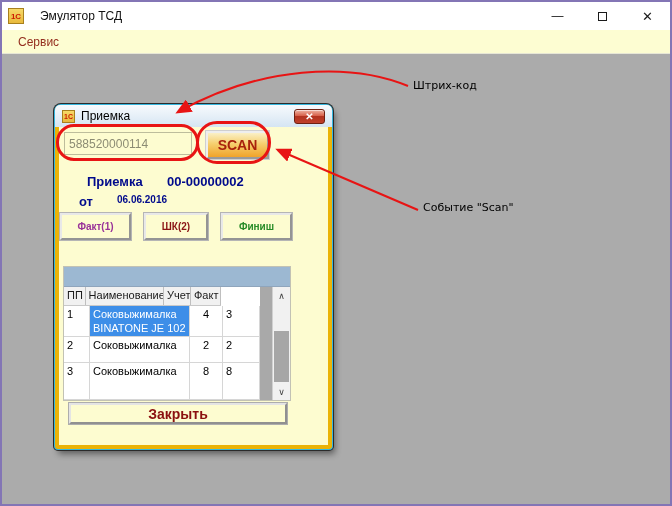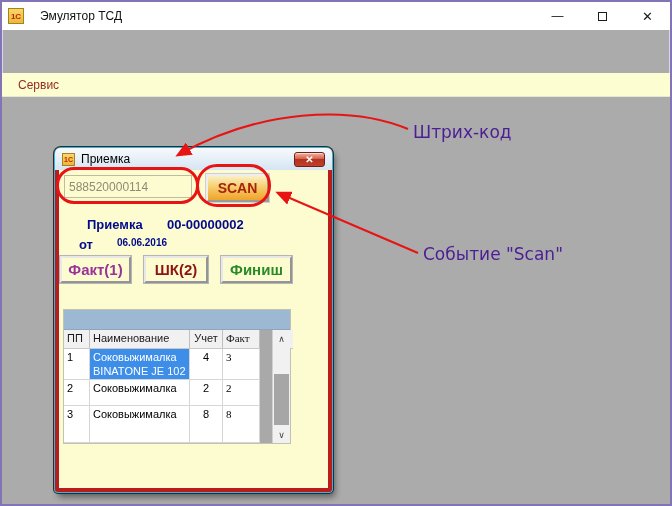--- a/index.html
+++ b/index.html
@@ -15,27 +15,27 @@
   .app-icon{ width:16px; height:16px; background:linear-gradient(#f6d968,#e8b93c); border:1px solid #a8801e;
     color:#cc1a00; font-size:8px; font-weight:bold; display:flex; align-items:center; justify-content:center; }
   .win-title{ font-size:12px; color:#111; margin-left:16px; }
   .win-controls{ margin-left:auto; display:flex; height:28px; }
   .win-btn{ width:45px; height:28px; display:flex; align-items:center; justify-content:center;
     font-size:12px; color:#1a1a1a; background:transparent; border:none; cursor:default; }
   .max-box{ width:9px; height:9px; border:1px solid #1a1a1a; display:inline-block; }
   .win-btn.close{ font-size:13px; }
   
   .menubar{ height:24px; background:#fdfdd2; display:flex; align-items:center; padding-left:16px;
-    border-bottom:1px solid #e6e6d6;margin-top:43px; }
+    border-bottom:1px solid #e6e6d6; }
   .menu-item{ font-size:12px; color:#942e1e; }
   
   .client{ position:relative; height:450px; background:#ababab; }
   
   .dialog{ position:absolute; left:53px; top:51px; width:277px; height:344px;
-    background:#b91c1c; border-radius:6px 6px 3px 3px;
+    background:#eab308; border-radius:6px 6px 3px 3px;
     box-shadow: 0 0 0 1px #35b6df, 0 0 0 2px #2b2b2b, 3px 5px 6px rgba(0,0,0,0.45); }
   .dlg-titlebar{ height:22px; display:flex; align-items:center; padding:0 7px;
     background:linear-gradient(#f7fafd,#d5e5f3); border-radius:5px 5px 0 0; }
   .dlg-icon{ width:13px; height:13px; background:linear-gradient(#f6d968,#e8b93c); border:1px solid #a8801e;
     color:#cc1a00; font-size:7px; font-weight:bold; display:flex; align-items:center; justify-content:center; }
   .dlg-title{ font-size:12px; color:#000; margin-left:6px; }
   .dlg-close{ margin-left:auto; width:31px; height:15px; border:1px solid #6e2012; border-radius:3px;
     background:linear-gradient(#edb4a4 0%, #d8604a 45%, #b23320 50%, #c0402a 100%);
     color:#fff; font-size:10px; font-weight:bold; display:flex; align-items:center; justify-content:center;
     box-shadow: inset 0 1px 0 rgba(255,255,255,.55); cursor:default; }
@@ -48,57 +48,57 @@
     border:2px outset #eeeeee; box-shadow:0 0 0 1px #cfcfcf;
     background:linear-gradient(180deg,#faf0c6 0%,#f6cf6e 45%,#f0a32a 100%);
     color:#a8220c; font-weight:bold; font-size:14px; font-family:"Liberation Sans",sans-serif;
     display:flex; align-items:center; justify-content:center; cursor:default; }
   .doc-label{ position:absolute; left:28px; top:47px; font-size:13px; font-weight:bold; color:#000a8c; }
   .doc-number{ position:absolute; left:108px; top:47px; font-size:13px; font-weight:bold; color:#000a8c; }
   .doc-from{ position:absolute; left:20px; top:67px; font-size:13px; font-weight:bold; color:#000a8c; }
   .doc-date{ position:absolute; left:58px; top:67px; font-size:10px; font-weight:bold; color:#000a8c; }
   .tsd-btn{ position:absolute; top:86px; height:27px; background:#fdfcd0;
     border:2px outset #e8e8e8; box-shadow:0 0 0 1px #b5b5b5;
-    font-family:"Liberation Sans",sans-serif; font-size:15px; font-weight:bold;
+    font-family:"Liberation Sans",sans-serif; font-size:10px; font-weight:bold;
     display:flex; align-items:center; justify-content:center; cursor:default; }
   .btn-fact{ left:1px; width:71px; color:#993399; }
   .btn-shk{ left:85px; width:64px; color:#8b1414; }
   .btn-finish{ left:162px; width:71px; color:#278b27; }
   .prompt{ position:absolute; left:1px; top:119px; font-size:13px; font-weight:bold; color:#1d1de0; }
   
   .tsd-table{ position:absolute; left:5px; top:140px; width:226px; height:133px; background:#fff;
     box-shadow:0 0 0 1px #c2c2b4; }
   .tbl-band{ position:absolute; left:0; top:0; right:0; height:20px; background:#9cb8d2;
     border-bottom:1px solid #8fa5bc; }
-  .tbl-header{ position:absolute; left:0; top:20px; width:229px; height:19px; background:#f1f1f1;
+  .tbl-header{ position:absolute; left:0; top:20px; width:157px; height:19px; background:#f1f1f1;
     display:flex; border-bottom:1px solid #c8c8c8; }
   .th{ font-size:11px; color:#1a1a1a; padding:2px 3px; border-right:1px solid #bfbfbf; overflow:hidden; white-space:nowrap; }
   .tbl-body{ position:absolute; left:0; top:39px; width:196px; bottom:0; background:#fff; display:flex; flex-direction:column; }
   .tr{ display:flex; }
   .tr.r1{ height:31px; } .tr.r2{ height:26px; } .tr.r3{ flex:1; }
   .td{ font-size:11px; color:#000; padding:1px 3px; border-right:1px solid #d6d6d6; border-bottom:1px solid #d6d6d6;
     overflow:hidden; line-height:14px; }
-  .c-pp{ width:26px; } .c-name{ width:100px; } .c-uchet{ width:33px;text-align:center; } .c-fakt{ width:37px;font-family:Liberation Serif, serif; }
+  .c-pp{ width:26px; } .c-name{ width:100px; } .c-uchet{ width:33px;text-align:center; } .c-fakt{ width:37px; }
   .td.selected{ background:#3d8ee8; color:#fff; }
   .tbl-filler{ position:absolute; left:196px; top:20px; width:12px; bottom:0; background:#a9a9a9; }
   .tbl-scroll{ position:absolute; right:0; top:20px; width:18px; bottom:0; background:#f1f1f1; border-left:1px solid #d0d0d0; }
   .sb-up,.sb-down{ position:absolute; left:0; right:0; height:17px; display:flex; align-items:center; justify-content:center;
     font-size:9px; color:#444; cursor:default; }
   .sb-up{ top:0; } .sb-down{ bottom:0; }
   .sb-thumb{ position:absolute; left:1px; right:1px; top:44px; height:51px; background:#a6a6a6; cursor:default; }
   .close-btn{ position:absolute; left:10px; top:276px; width:218px; height:21px; background:#fdfcd0;
     border:2px outset #e4e4e4; box-shadow:0 0 0 1px #adadad;
     font-family:"Liberation Sans",sans-serif; font-size:14px; font-weight:bold; color:#8b1010;
     display:flex; align-items:center; justify-content:center; cursor:default; }
   
   .oval{ position:absolute; border:3px solid #e81414; pointer-events:none; }
   .oval-input{ left:54px; top:70px; width:143px; height:37px; border-radius:18px; }
   .oval-scan{ left:194px; top:67px; width:75px; height:43px; border-radius:21px; }
   .annot-svg{ position:absolute; left:0; top:0; width:668px; height:450px; pointer-events:none; }
-  .annot-label{ position:absolute; font-family:"DejaVu Sans",sans-serif; font-size:17px; color:#4c1d95; white-space:nowrap; }
+  .annot-label{ position:absolute; font-family:"DejaVu Sans",sans-serif; font-size:11px; color:#000000; white-space:nowrap; }
   .lbl-barcode{ left:411px; top:25px; }
   .lbl-scan{ left:421px; top:147px; }
 </style>
 </head>
 <body>
 
 <div class="window">
 
   <div class="titlebar">
     <span class="app-icon">1С</span>
@@ -177,20 +177,21 @@
             </div>
           </div>
           <div class="tbl-filler"></div>
           <div class="tbl-scroll">
             <div class="sb-up">∧</div>
             <div class="sb-thumb"></div>
             <div class="sb-down">∨</div>
           </div>
         </div>
 
+        <button class="close-btn">Закрыть</button>
       </div>
     </div>
 
     <div class="oval oval-input"></div>
     <div class="oval oval-scan"></div>
 
     <svg class="annot-svg" viewBox="0 0 668 450">
       <defs>
         <marker id="arrow" markerUnits="userSpaceOnUse" markerWidth="16" markerHeight="14" refX="13" refY="7" orient="auto">
           <path d="M0,0 L16,7 L0,14 z" fill="#e81414"></path>

